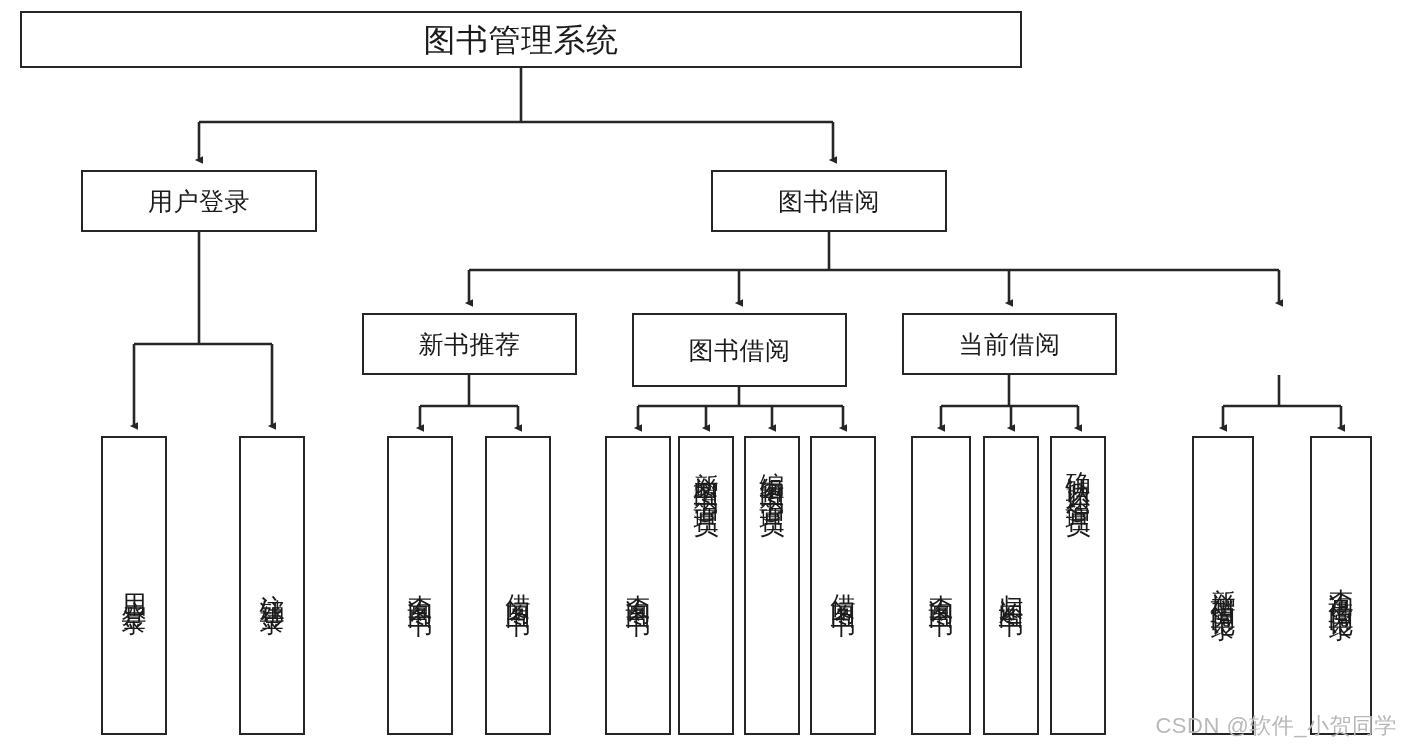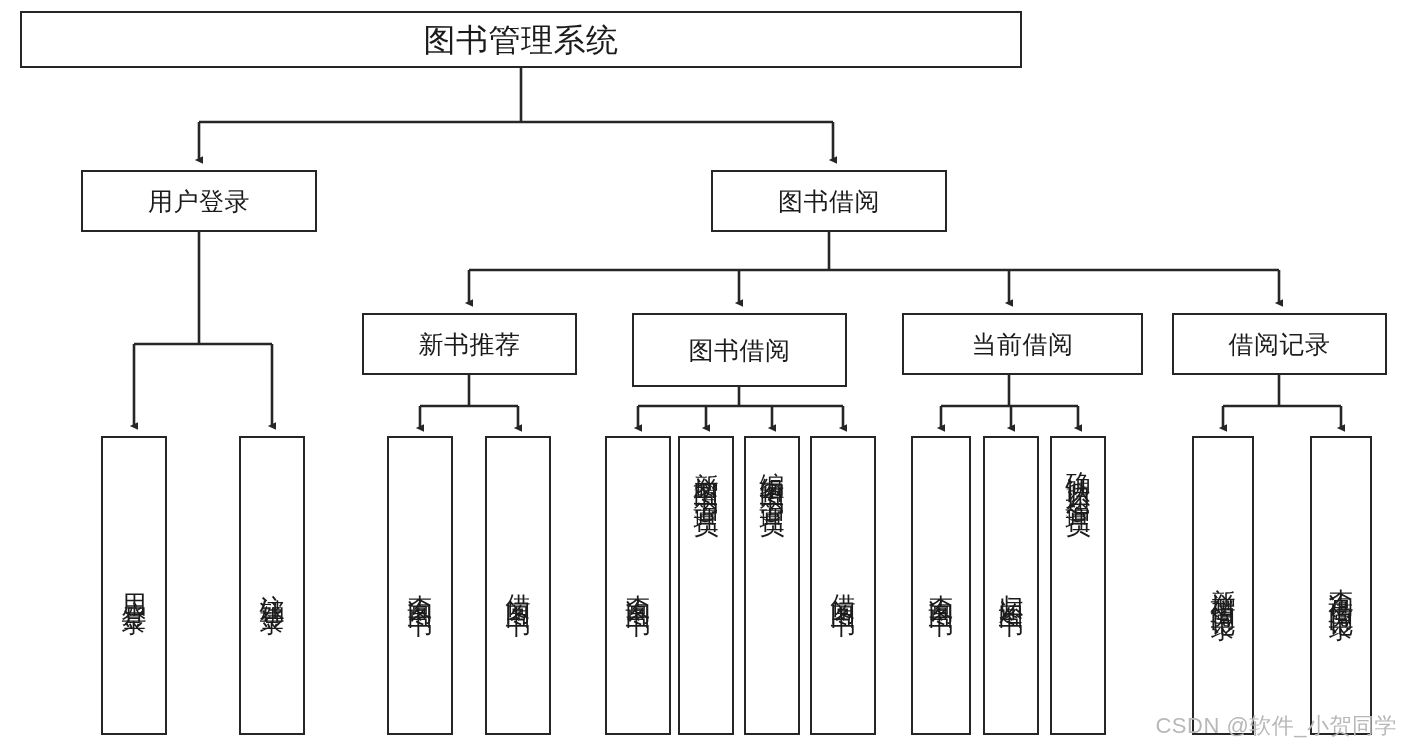--- a/index.html
+++ b/index.html
@@ -141,25 +141,22 @@
   <div class="node horiz" style="left:711px; top:170px; width:236px; height:62px;">
     <span class="label">图书借阅</span>
   </div>
 
   <div class="node horiz" style="left:362px; top:313px; width:215px; height:62px;justify-content:center;">
     <span class="label">新书推荐</span>
   </div>
   <div class="node horiz" style="left:632px; top:313px; width:215px; height:74px;">
     <span class="label">图书借阅</span>
   </div>
-  <div class="node horiz" style="left:902px; top:313px; width:241px; height:62px;align-items:center;">
+  <div class="node horiz" style="left:902px; top:313px; width:215px; height:62px;align-items:center;">
     <span class="label">当前借阅</span>
-  </div>
-  <div class="node horiz" style="left:1172px; top:313px; width:215px; height:62px;">
-    <span class="label">借阅记录</span>
   </div>
 
   <div class="node vert mid" style="left:101px; top:436px; width:66px; height:299px;">
     <span class="label">用户登录</span>
   </div>
   <div class="node vert mid" style="left:239px; top:436px; width:66px; height:299px;">
     <span class="label">注销登录</span>
   </div>
   <div class="node vert mid" style="left:387px; top:436px; width:66px; height:299px;">
     <span class="label">查询图书</span>

